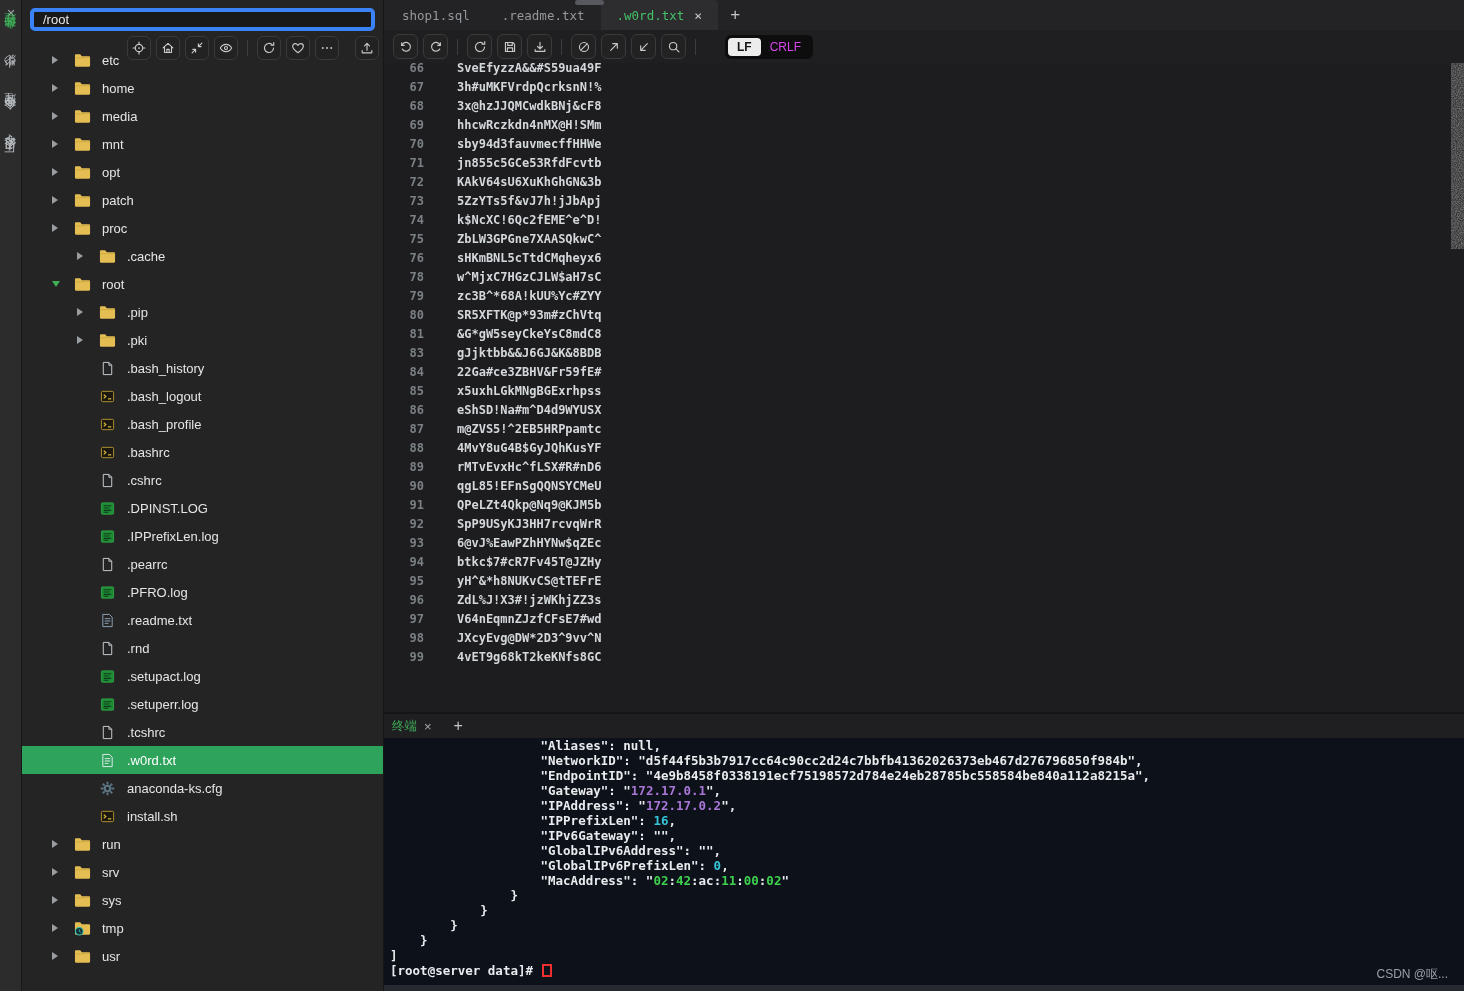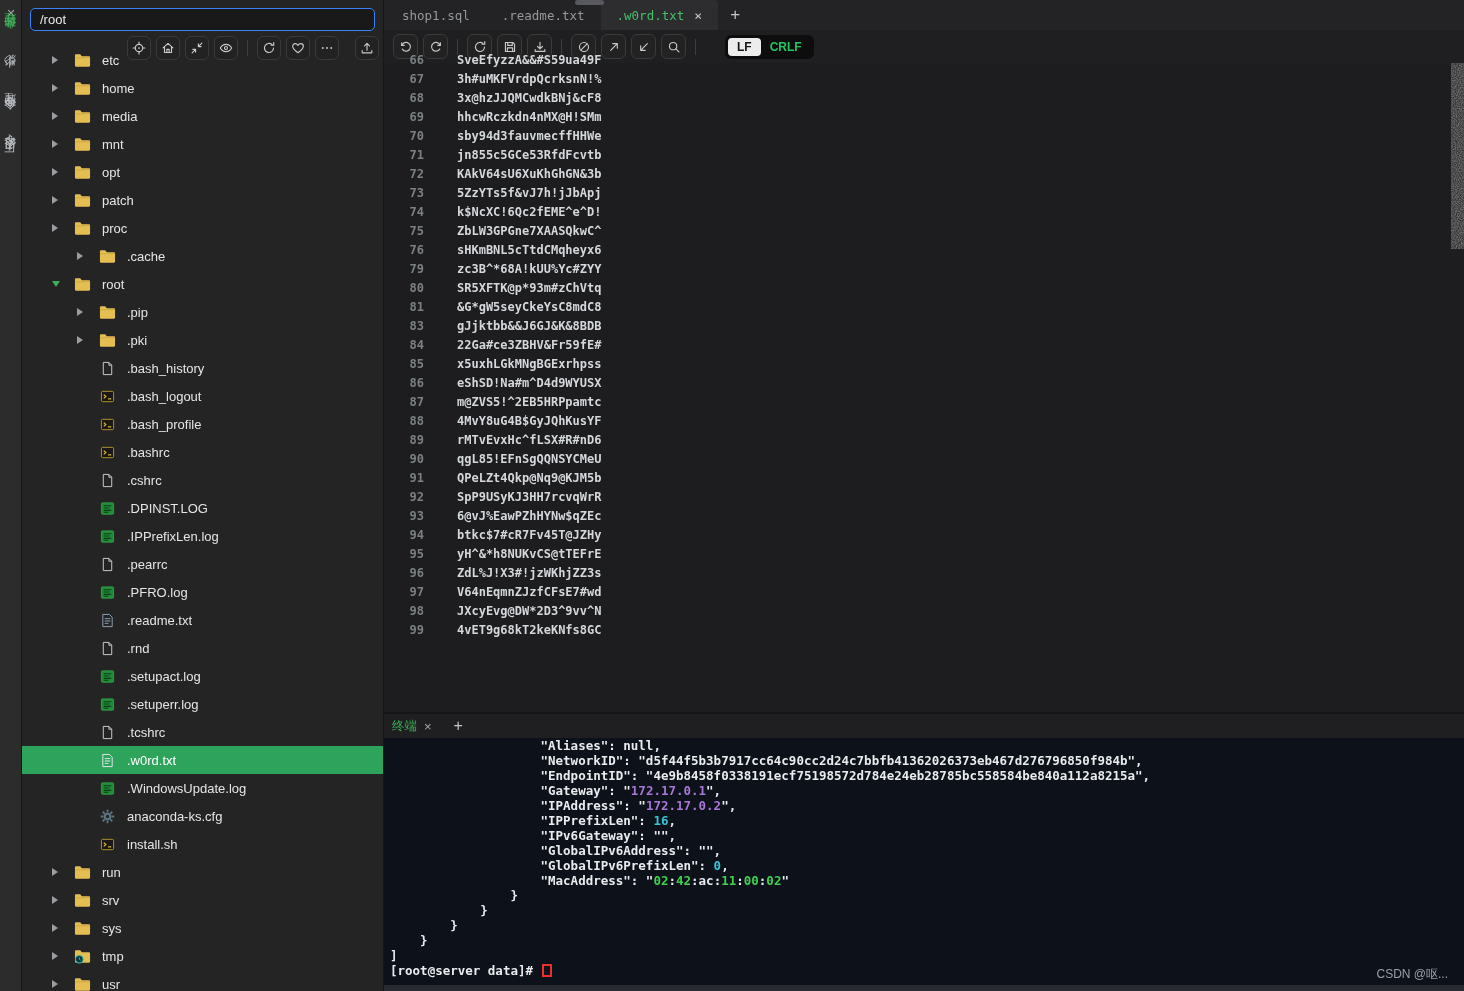--- a/index.html
+++ b/index.html
@@ -14,21 +14,21 @@
   #activity-tabs { display:flex; flex-direction:column; align-items:center; gap:34px; margin-top:6px; }
   .vtab { writing-mode:vertical-rl; transform:rotate(180deg); font-size:12px; letter-spacing:2px;
           color:#b9bdc2; white-space:nowrap; }
   .vtab.active { color:#3fae58; }
 
   
   .filepanel { position:absolute; left:22px; top:0; width:361px; height:100%;
                background:#242424; }
   .fp-header { position:absolute; left:0; top:0; right:0; height:53px; background:#242424; z-index:3; }
   .path-input { position:absolute; left:8px; top:8px; width:345px; height:23px;
-                background:#191919; border:1px solid #3b82f6; border-radius:5px;
+                background:#191919; border:4px solid #3b82f6; border-radius:5px;
                 color:#e8e8e8; font-size:13px; padding:0 9px; outline:none;
                 font-family:"Liberation Sans", sans-serif; }
   .fp-toolbar { position:absolute; top:36px; right:4px; display:flex; align-items:center; gap:5px; }
   .tbtn { width:24px; height:24px; border:1px solid #3a3a3a; border-radius:6px; background:#222222;
           color:#c9c9c9; display:flex; align-items:center; justify-content:center; }
   .tbtn svg { width:14px; height:14px; }
   .tsep { width:1px; height:16px; background:#3d3d3d; margin:0 4px; }
   .tgap { width:6px; }
 
   .tree { position:absolute; left:0; top:46px; right:0; bottom:0; overflow:hidden; z-index:1; }
@@ -52,24 +52,24 @@
           font-family:"DejaVu Sans Mono", monospace; font-size:12.5px; white-space:nowrap; }
   .etab.active { background:#2d2d30; color:#45c065; border-radius:4px 4px 0 0; }
   .etab .tclose { margin-left:10px; color:#cfd1d4; font-size:13px; }
   .tab-add { width:34px; display:flex; align-items:center; justify-content:center; color:#c3c5c8; font-size:17px; }
   .tabscroll { position:absolute; left:191px; top:0; width:29px; height:5px; background:#57595e; border-radius:3px; z-index:2; }
 
   .etoolbar { position:absolute; left:0; right:0; top:30px; height:33px; background:#1f1f21;
               display:flex; align-items:center; padding-left:9px; gap:5px; }
   .etoolbar .tbtn { width:25px; height:25px; }
   .eol { display:flex; align-items:center; background:#0d0d0d; border-radius:6px; padding:3px; margin-left:20px; }
-  .eol-chip { font-size:12px; padding:2px 9px; border-radius:4px; color:#22c55e;font-weight:bold; }
+  .eol-chip { font-size:12px; padding:2px 9px; border-radius:4px; color:#d946ef; }
   .eol-chip.on { background:#ececec; color:#141414; font-weight:bold; }
 
-  .content { position:absolute; left:0; top:50px; width:100%; height:648px; overflow:hidden;
+  .content { position:absolute; left:0; top:58px; width:100%; height:648px; overflow:hidden;
              font-family:"DejaVu Sans Mono", monospace; font-size:12px; font-weight:600; }
   .eline { height:19px; display:flex; align-items:center; }
   .lnum { width:40px; text-align:right; color:#7b8084; flex:0 0 40px; }
   .ltext { margin-left:33px; color:#d4d8db; white-space:pre; }
   .minimap { position:absolute; right:0; top:63px; width:13px; height:186px; opacity:.85; }
 
   
   .termbar { position:absolute; left:0; right:0; top:712px; height:26px; background:#1f1f21;
              border-top:2px solid #151515; display:flex; align-items:center; padding-left:8px; }
   .term-tab-label { color:#3fae58; font-size:12.5px; }
@@ -402,31 +402,20 @@
       <div class="trow sel">
         <span class="indent1"></span>
         <span class="chevbox"></span>
         <span class="ticon">
           <svg viewBox="0 0 16 16" fill="none" stroke="#e9edf0">
             <path d="M3 1.5h7l3 3v10H3z"></path>
             <path d="M5 6h6M5 8.5h6M5 11h4"></path>
           </svg>
         </span>
         <span>.w0rd.txt</span>
-      </div>
-      <div class="trow">
-        <span class="indent1"></span>
-        <span class="chevbox"></span>
-        <span class="ticon">
-          <svg viewBox="0 0 16 16">
-            <rect x="1.5" y="2" width="13" height="12" rx="1" fill="#1f8b35" stroke="#2ea043"></rect>
-            <path d="M4 5h8M4 7.5h6M4 10h8M4 12h5" stroke="#0d3c18" stroke-width="1.2"></path>
-          </svg>
-        </span>
-        <span>.WindowsUpdate.log</span>
       </div>
       <div class="trow">
         <span class="indent1"></span>
         <span class="chevbox"></span>
         <span class="ticon">
           <svg viewBox="0 0 16 16" stroke="#5c7582" fill="none">
             <circle cx="8" cy="8" r="2.9" stroke-width="2.2"></circle>
             <path d="M8 .8v3M8 12.2v3M.8 8h3M12.2 8h3M2.9 2.9l2.1 2.1M11 11l2.1 2.1M13.1 2.9 11 5M5 11l-2.1 2.1" stroke-width="2"></path>
           </svg>
         </span>
@@ -720,20 +709,24 @@
       </div>
       <div class="eline">
         <span class="lnum">75</span>
         <span class="ltext">ZbLW3GPGne7XAASQkwC^</span>
       </div>
       <div class="eline">
         <span class="lnum">76</span>
         <span class="ltext">sHKmBNL5cTtdCMqheyx6</span>
       </div>
       <div class="eline">
+        <span class="lnum">78</span>
+        <span class="ltext">w^MjxC7HGzCJLW$aH7sC</span>
+      </div>
+      <div class="eline">
         <span class="lnum">79</span>
         <span class="ltext">zc3B^*68A!kUU%Yc#ZYY</span>
       </div>
       <div class="eline">
         <span class="lnum">80</span>
         <span class="ltext">SR5XFTK@p*93m#zChVtq</span>
       </div>
       <div class="eline">
         <span class="lnum">81</span>
         <span class="ltext">&amp;G*gW5seyCkeYsC8mdC8</span>

